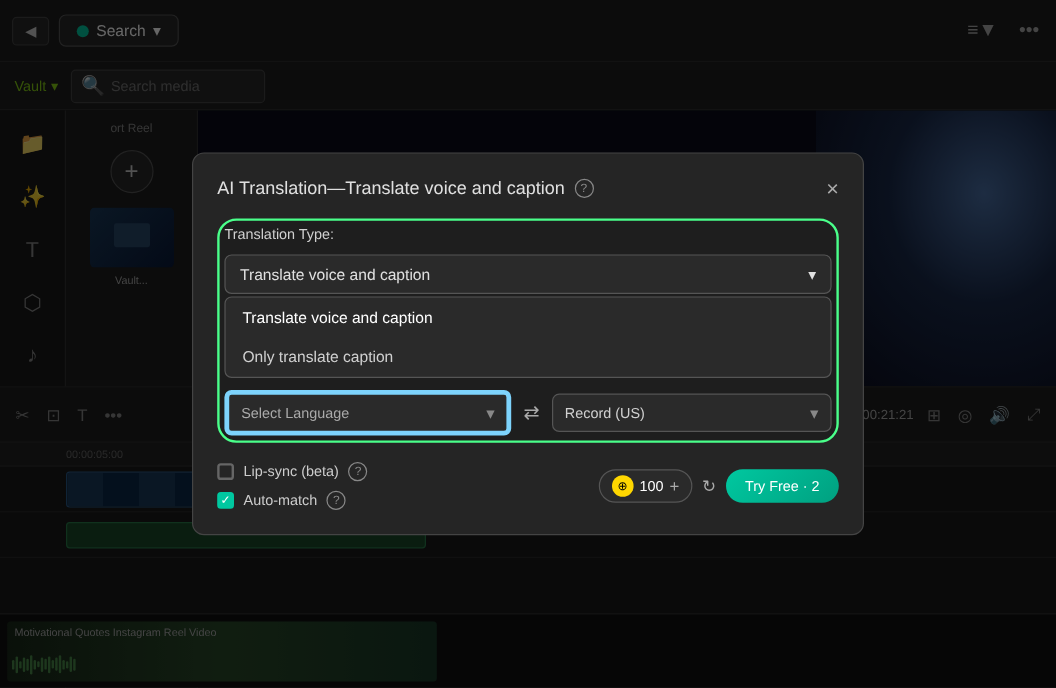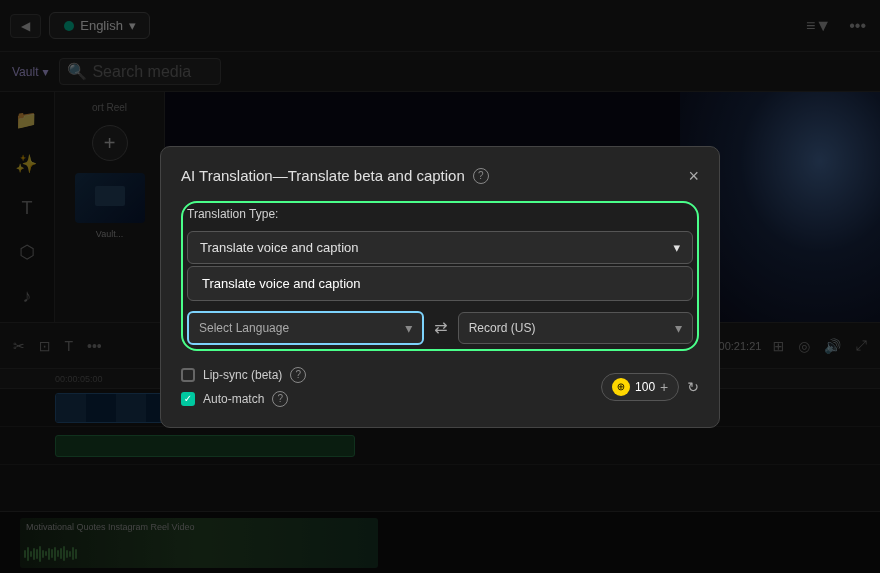--- a/index.html
+++ b/index.html
@@ -83,42 +83,42 @@
       background: #1e1e1e;
       display: flex;
       align-items: center;
       padding: 0 12px;
       gap: 10px;
       border-bottom: 1px solid #333;
     }
     .vault-btn {
       background: none;
       border: none;
-      color: #c4b5fd;
+      color: #84cc16;
       font-size: 12px;
       cursor: pointer;
       display: flex;
       align-items: center;
       gap: 4px;
     }
     .search-box {
       display: flex;
       align-items: center;
       background: #2a2a2a;
       border: 1px solid #444;
       border-radius: 4px;
       padding: 3px 8px;
       gap: 5px;
     }
     .search-box input {
       background: none;
       border: none;
       outline: none;
       color: #ec4899;
-      font-size: 16px;
+      font-size: 12px;
       width: 120px;
     }
 
     
     .left-sidebar {
       position: absolute;
       top: 92px; left: 0;
       width: 55px;
       bottom: 0;
       background: #1a1a1a;
@@ -307,21 +307,21 @@
 
     
     .bottom-clip {
       position: absolute;
       bottom: 0; left: 0; right: 0;
       height: 62px;
       background: #111;
       border-top: 1px solid #333;
       display: flex;
       align-items: center;
-      padding: 0 20px;
+      padding: 0 6px;
       gap: 6px;
     }
     .clip-thumbnail {
       width: 358px;
       height: 50px;
       background: linear-gradient(90deg, #1a2a1a 0%, #2a4a2a 50%, #1a3a2a 100%);
       border-radius: 3px;
       position: relative;
       overflow: hidden;
     }
@@ -445,21 +445,21 @@
     }
     .language-row {
       display: flex;
       align-items: center;
       gap: 10px;
       margin-top: 10px;
     }
     .lang-select-left {
       flex: 1;
       background: #2a2a2a;
-      border: 2px solid #7dd3fc;
+      border: 4px solid #7dd3fc;
       border-radius: 6px;
       padding: 7px 10px;
       color: #aaa;
       font-size: 12px;
       display: flex;
       align-items: center;
       justify-content: space-between;
       cursor: pointer;
     }
     .arrow-icon {
@@ -572,21 +572,21 @@
 </head>
 <body>
 
 <div class="top-bar">
   <div class="top-bar-left">
     <button class="btn-nav">
       <span>◀</span>
     </button>
     <button class="btn-record">
       <span class="record-dot"></span>
-      <span>English</span>
+      <span>Search</span>
       <span>▾</span>
     </button>
   </div>
   <div class="top-bar-right">
     <button class="icon-btn">
       <span>≡▼</span>
     </button>
     <button class="icon-btn">
       <span>•••</span>
     </button>
@@ -699,40 +699,43 @@
         <div class="wave-bar" style="height:10px;"></div>
       </div>
     </div>
   </div>
 </div>
 
 <div class="modal-overlay">
   <div class="modal">
     <div class="modal-header">
       <div class="modal-title">
-        <span>AI Translation—Translate beta and caption</span>
+        <span>AI Translation—Translate voice and caption</span>
         <div class="help-icon">
           <span>?</span>
         </div>
       </div>
       <button class="close-btn">
         <span>×</span>
       </button>
     </div>
 
     <div class="translation-type-section">
       <div class="section-label">Translation Type:</div>
       <div class="dropdown-wrapper">
         <div class="dropdown-selected">
           <span>Translate voice and caption</span>
           <span>▾</span>
         </div>
         <div class="dropdown-list">
           <div class="dropdown-item active">
             <span>Translate voice and caption</span>
+          </div>
+          <div class="dropdown-item">
+            <span>Only translate caption</span>
           </div>
         </div>
         <div class="language-row">
           <div class="lang-select-left">
             <span>Select Language</span>
             <span class="arrow-icon">▾</span>
           </div>
           <span class="lang-swap-icon">⇄</span>
           <div class="lang-select-right">
             <span>Record (US)</span>
@@ -759,16 +762,19 @@
           </div>
         </div>
       </div>
       <div class="credits-area">
         <div class="credits-badge">
           <div class="credits-icon">⊕</div>
           <span>100</span>
           <span class="plus-icon">+</span>
         </div>
         <span class="refresh-icon">↻</span>
+        <button class="try-free-btn">
+          <span>Try Free · 2</span>
+        </button>
       </div>
     </div>
   </div>
 </div>
 
 </body></html>

